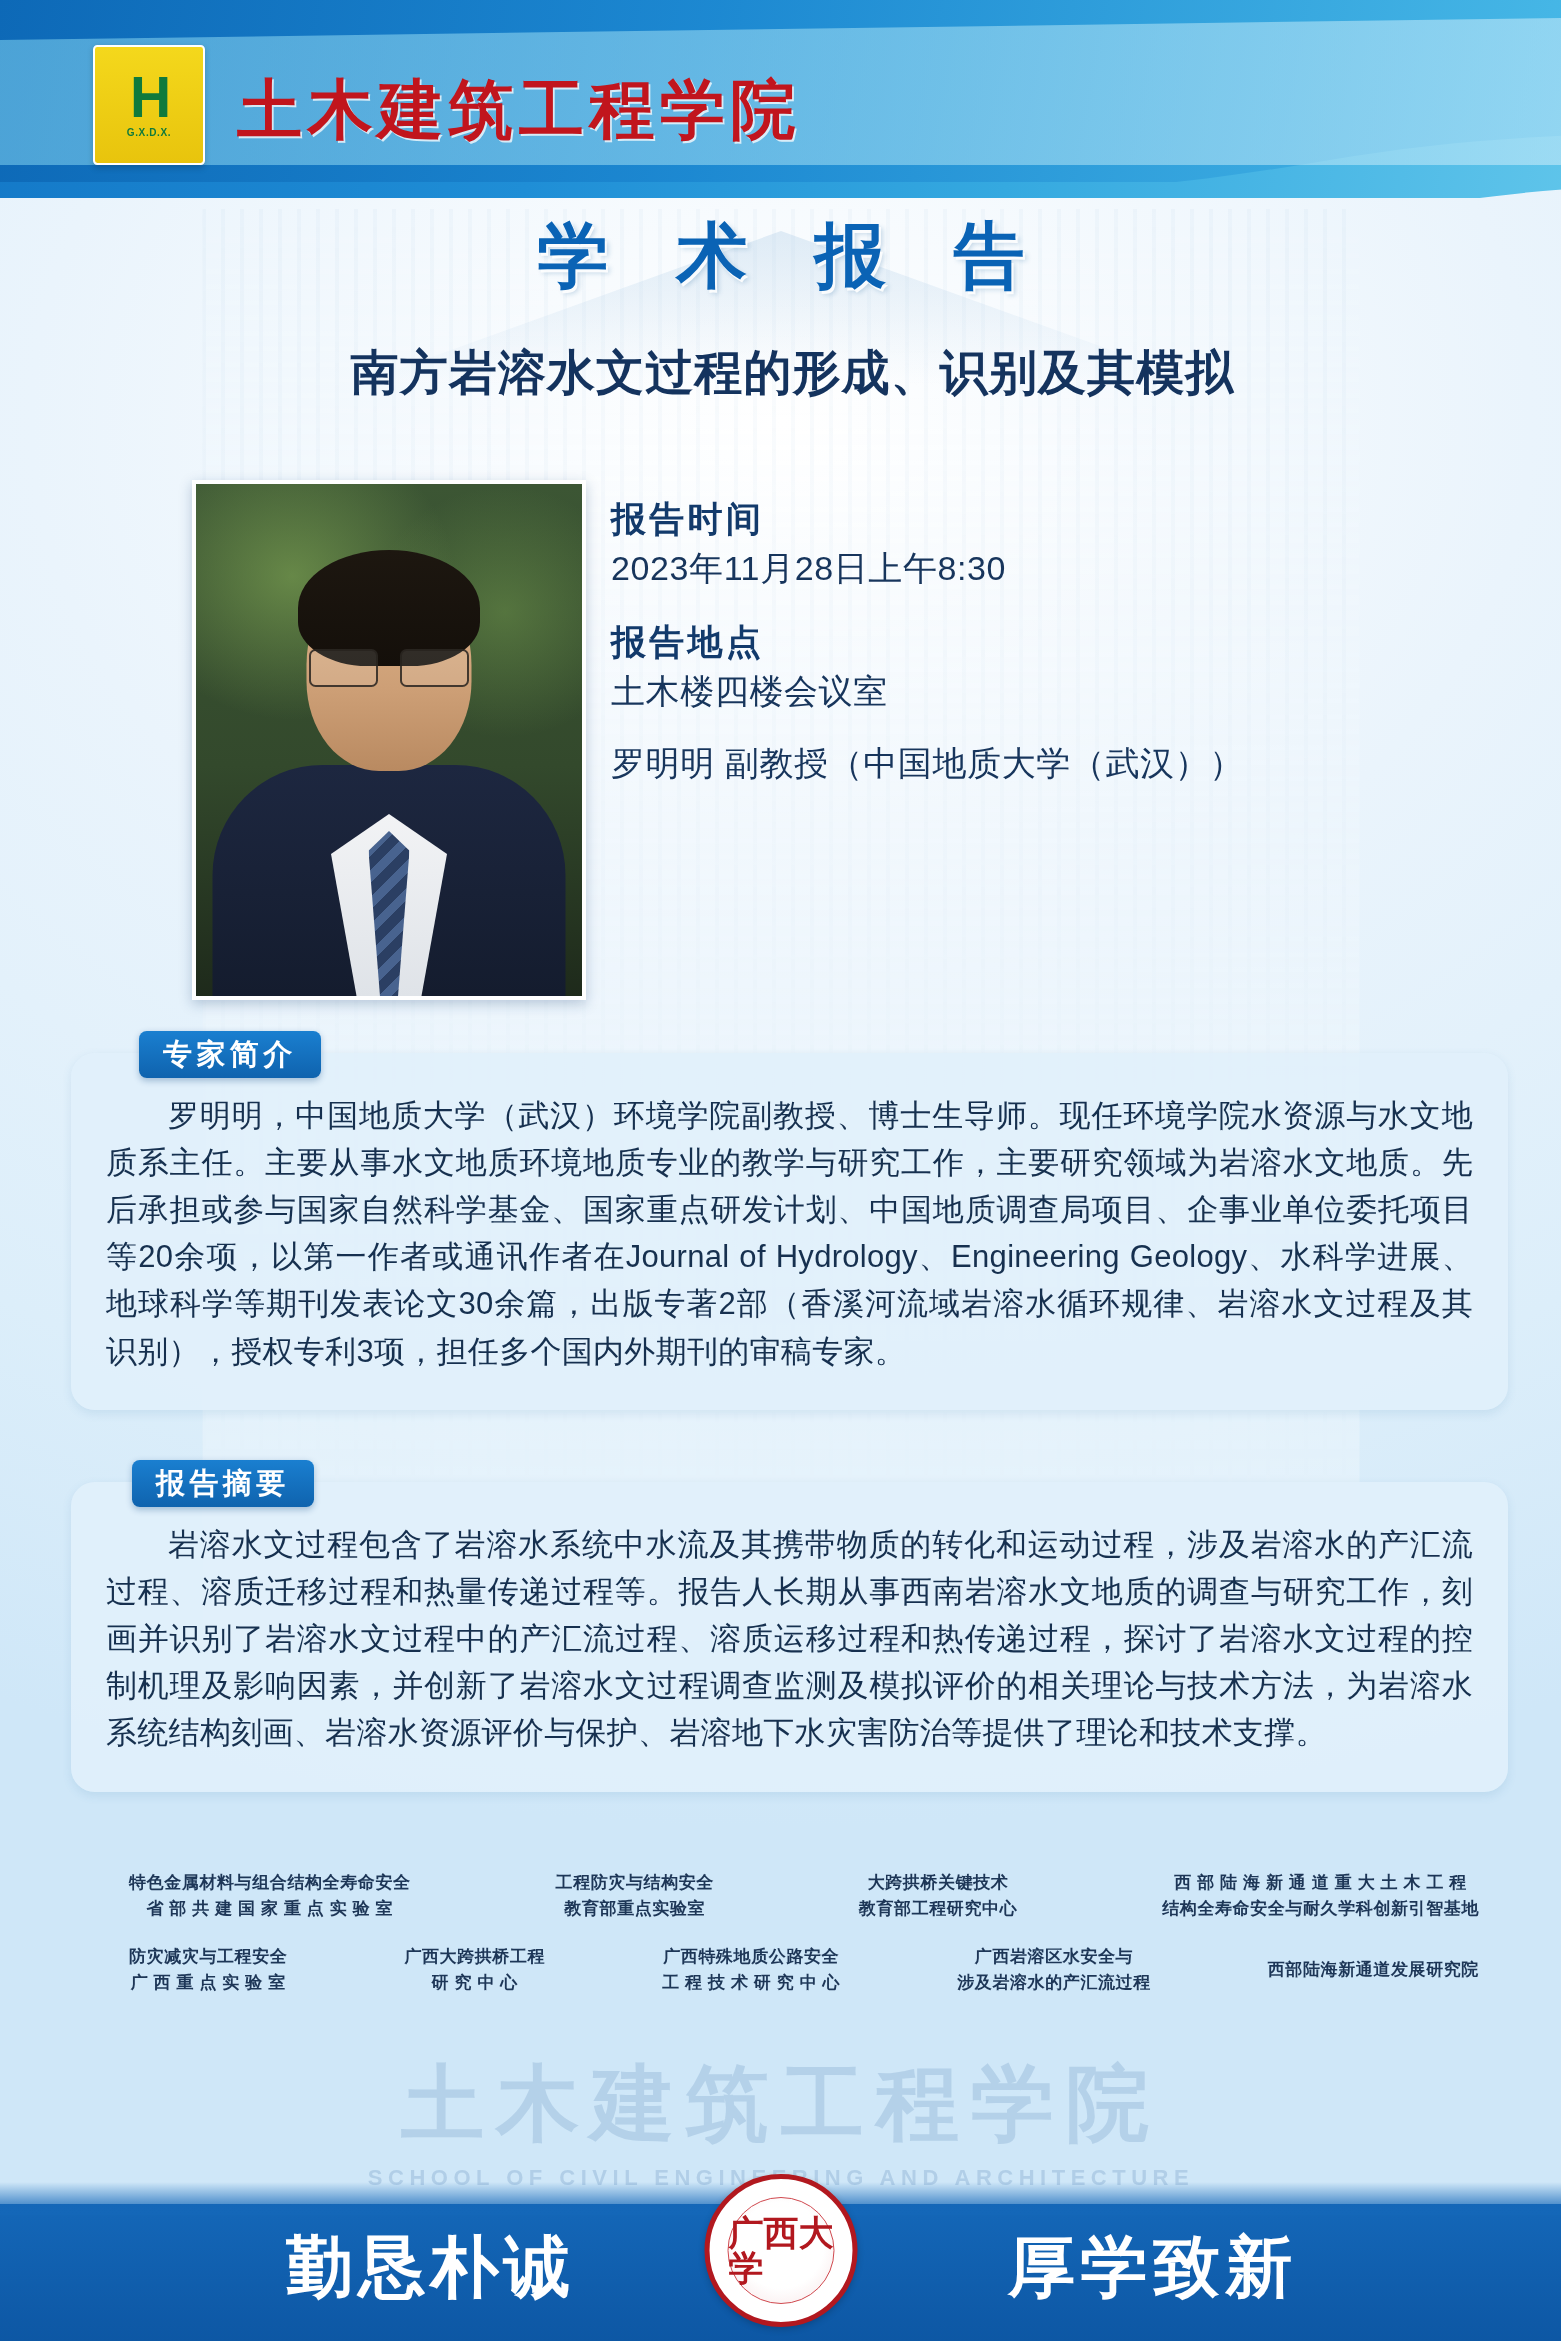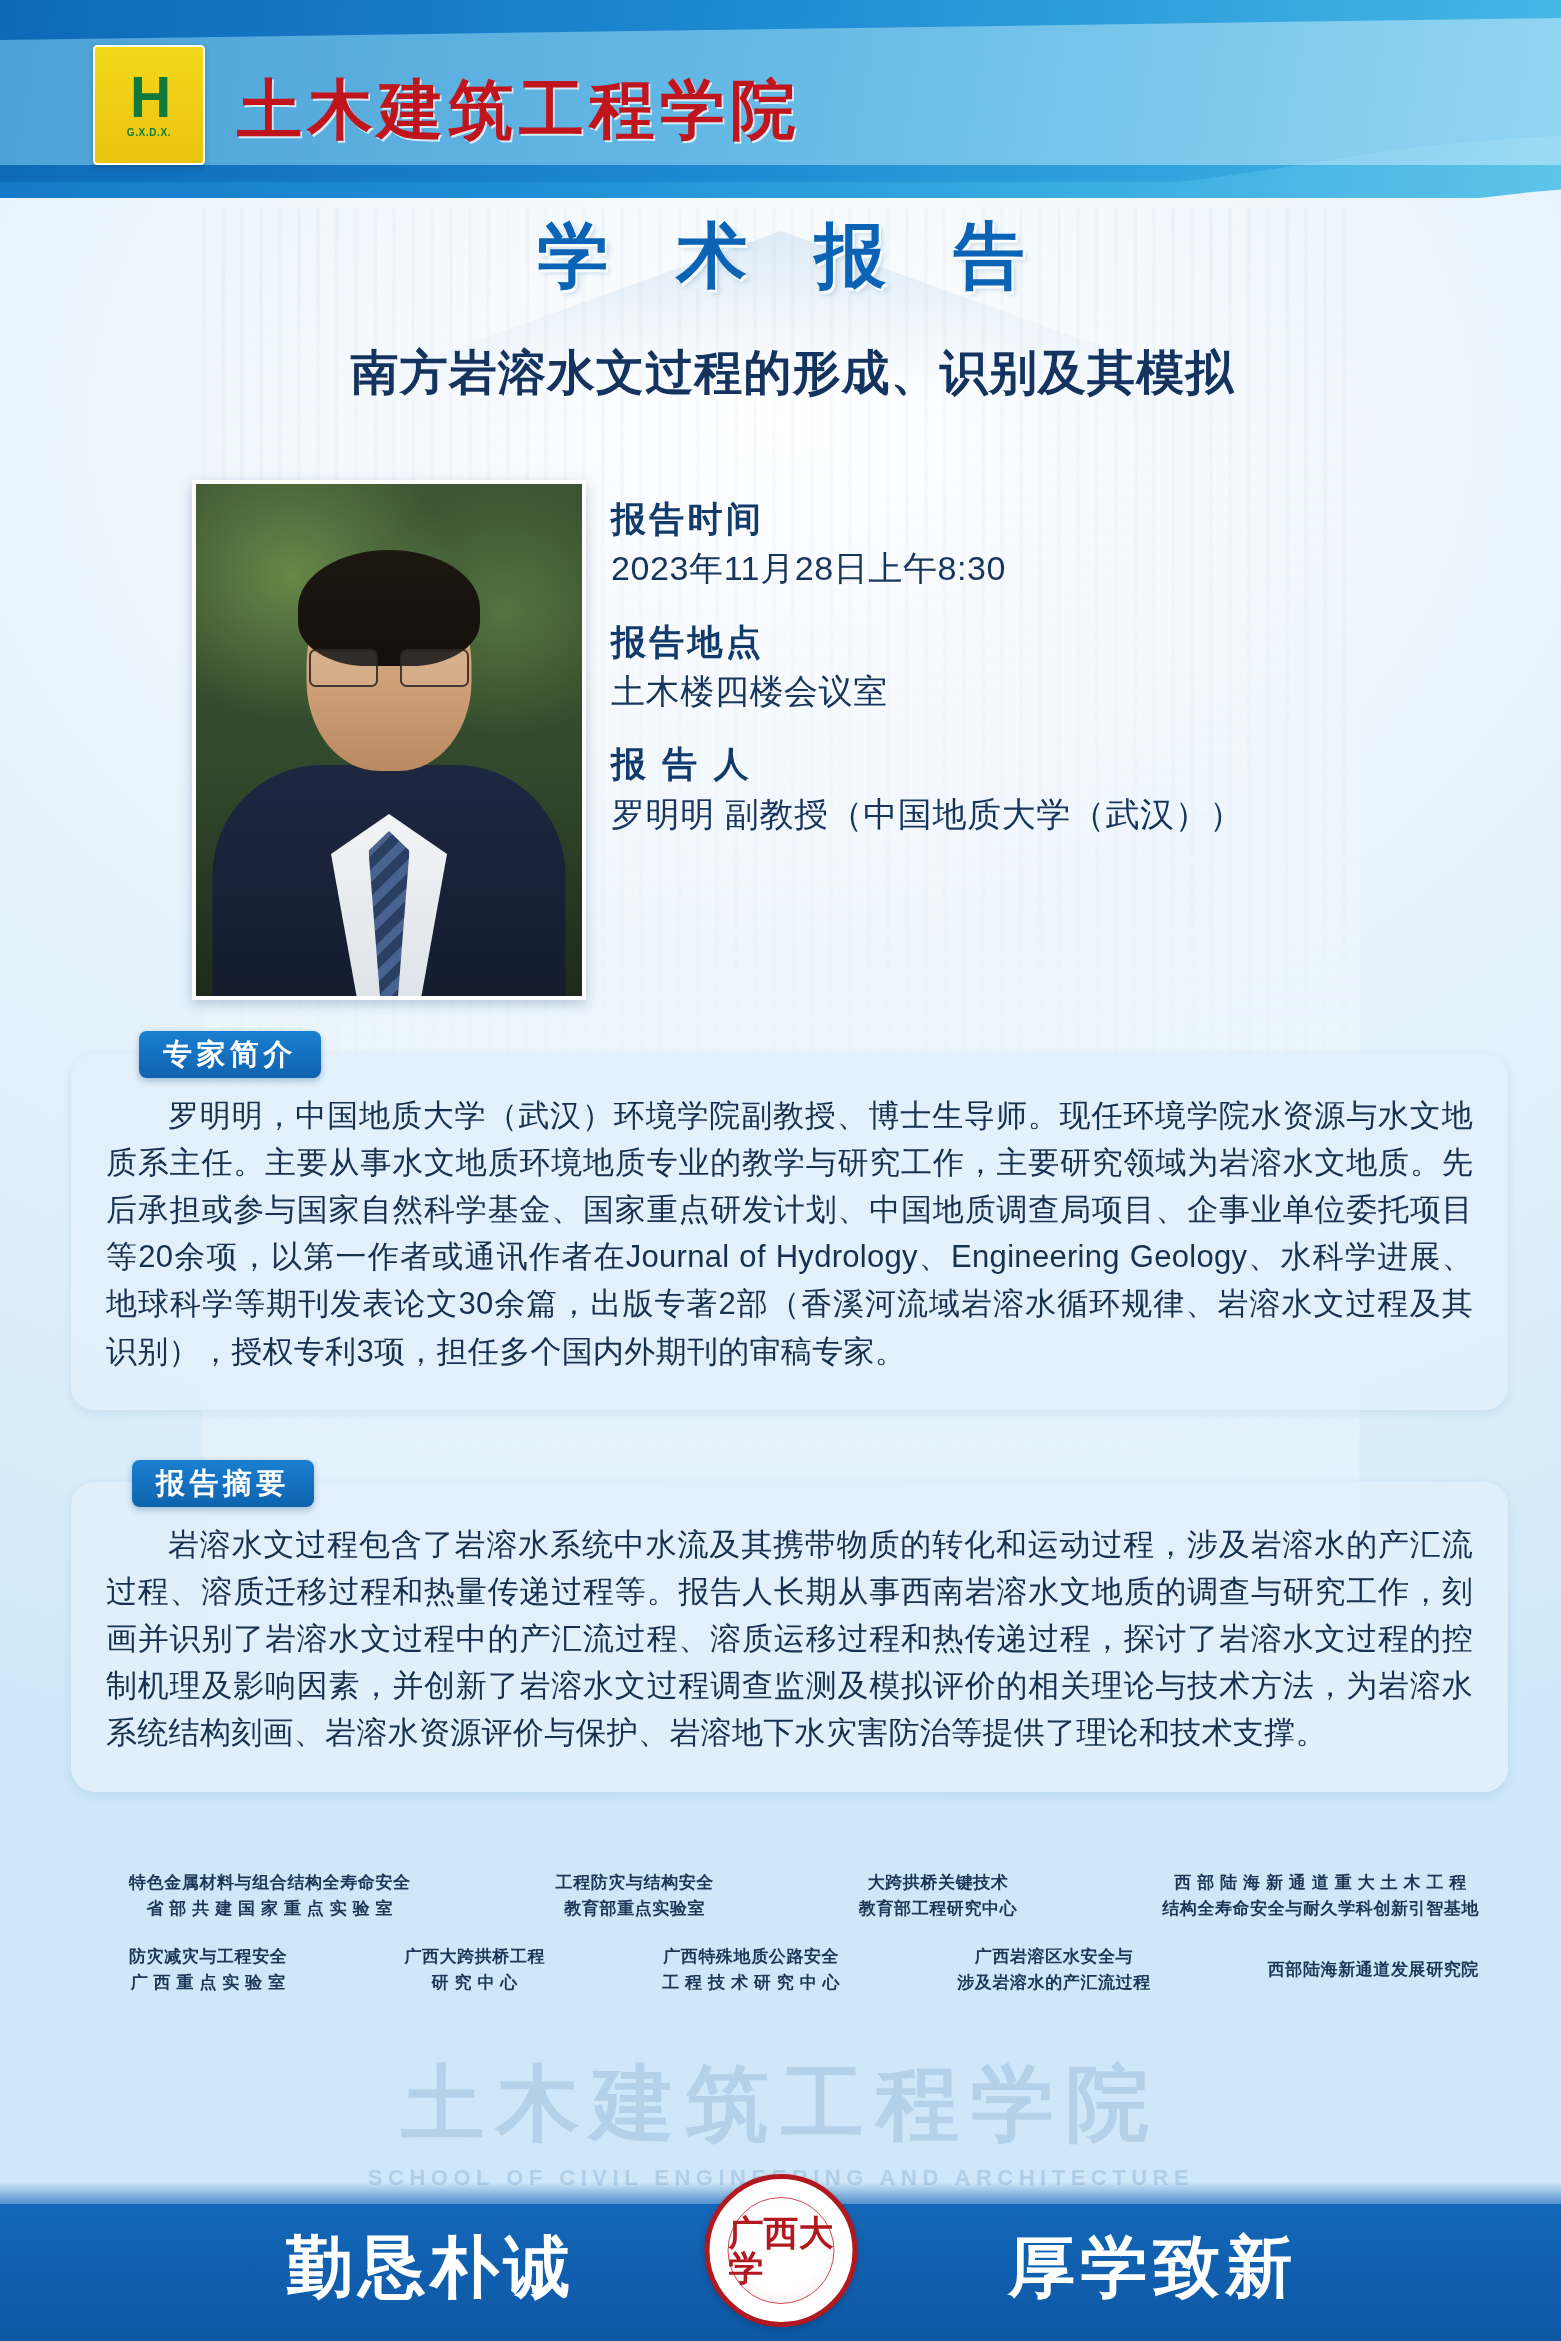--- a/index.html
+++ b/index.html
@@ -245,21 +245,20 @@
     <div class="p-head"></div>
     <div class="p-hair"></div>
     <div class="p-glass"></div>
   </div>
 
   <div class="info">
     <div class="lbl">报告时间</div>
     <div class="val">2023年11月28日上午8:30</div>
     <div class="lbl">报告地点</div>
     <div class="val">土木楼四楼会议室</div>
-    <div class="lbl">报 告 人</div>
     <div class="val">罗明明 副教授（中国地质大学（武汉））</div>
   </div>
 
   <div class="sec-tag" style="left:132px;top:1031px;margin-left:7px;">专家简介</div>
   <div class="card" style="top:1053px;">
     <p>罗明明，中国地质大学（武汉）环境学院副教授、博士生导师。现任环境学院水资源与水文地质系主任。主要从事水文地质环境地质专业的教学与研究工作，主要研究领域为岩溶水文地质。先后承担或参与国家自然科学基金、国家重点研发计划、中国地质调查局项目、企事业单位委托项目等20余项，以第一作者或通讯作者在Journal of Hydrology、Engineering Geology、水科学进展、地球科学等期刊发表论文30余篇，出版专著2部（香溪河流域岩溶水循环规律、岩溶水文过程及其识别），授权专利3项，担任多个国内外期刊的审稿专家。</p>
   </div>
 
   <div class="sec-tag" style="left:132px;top:1460px;">报告摘要</div>
   <div class="card" style="top:1482px;">

